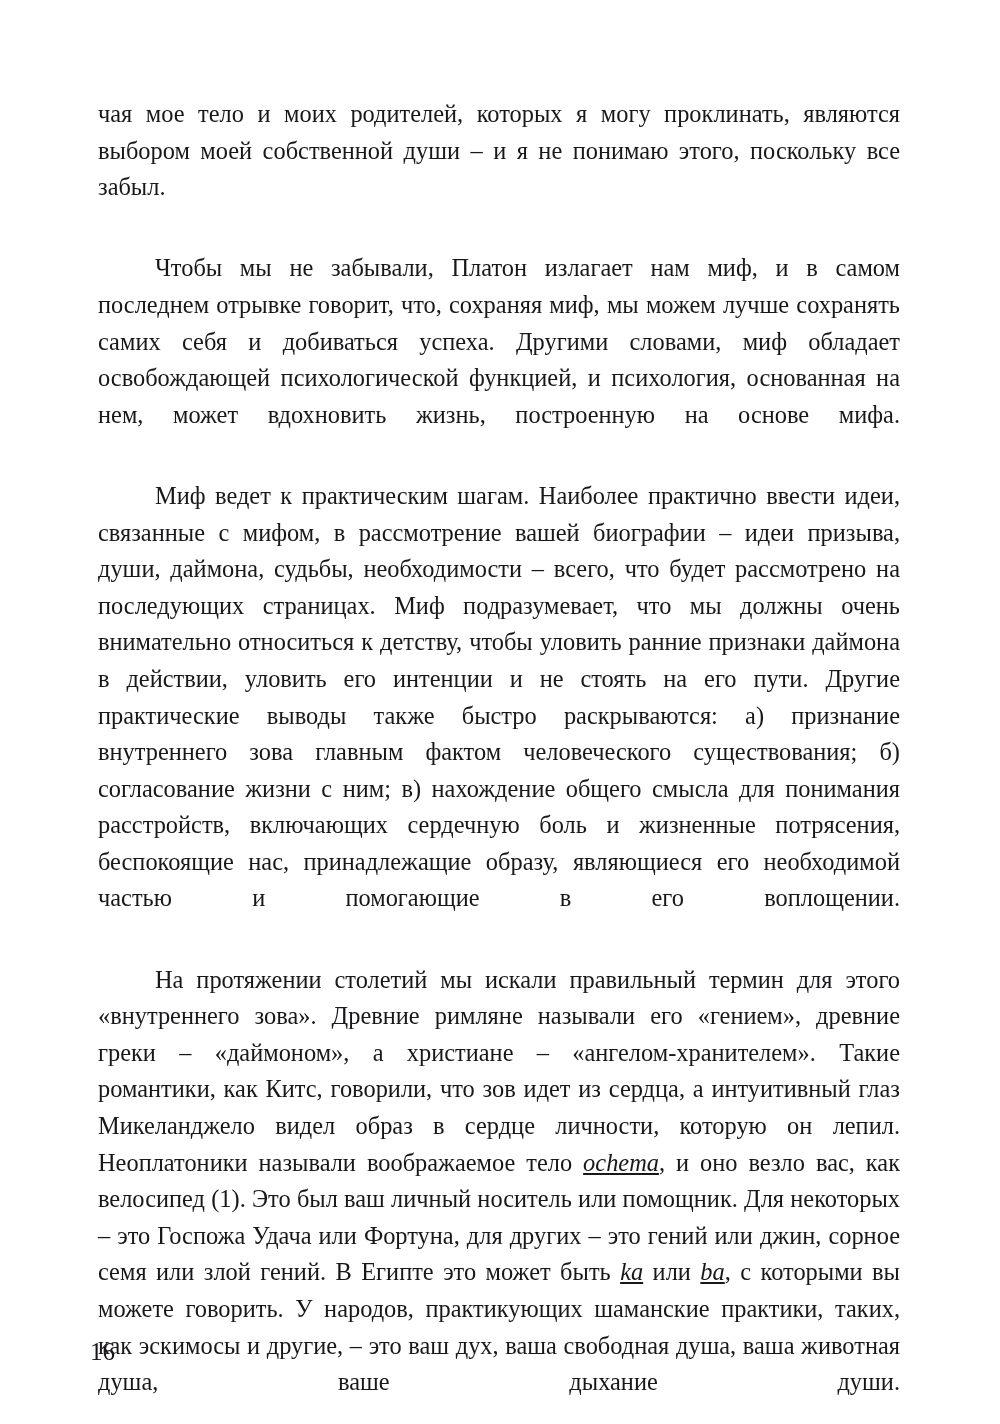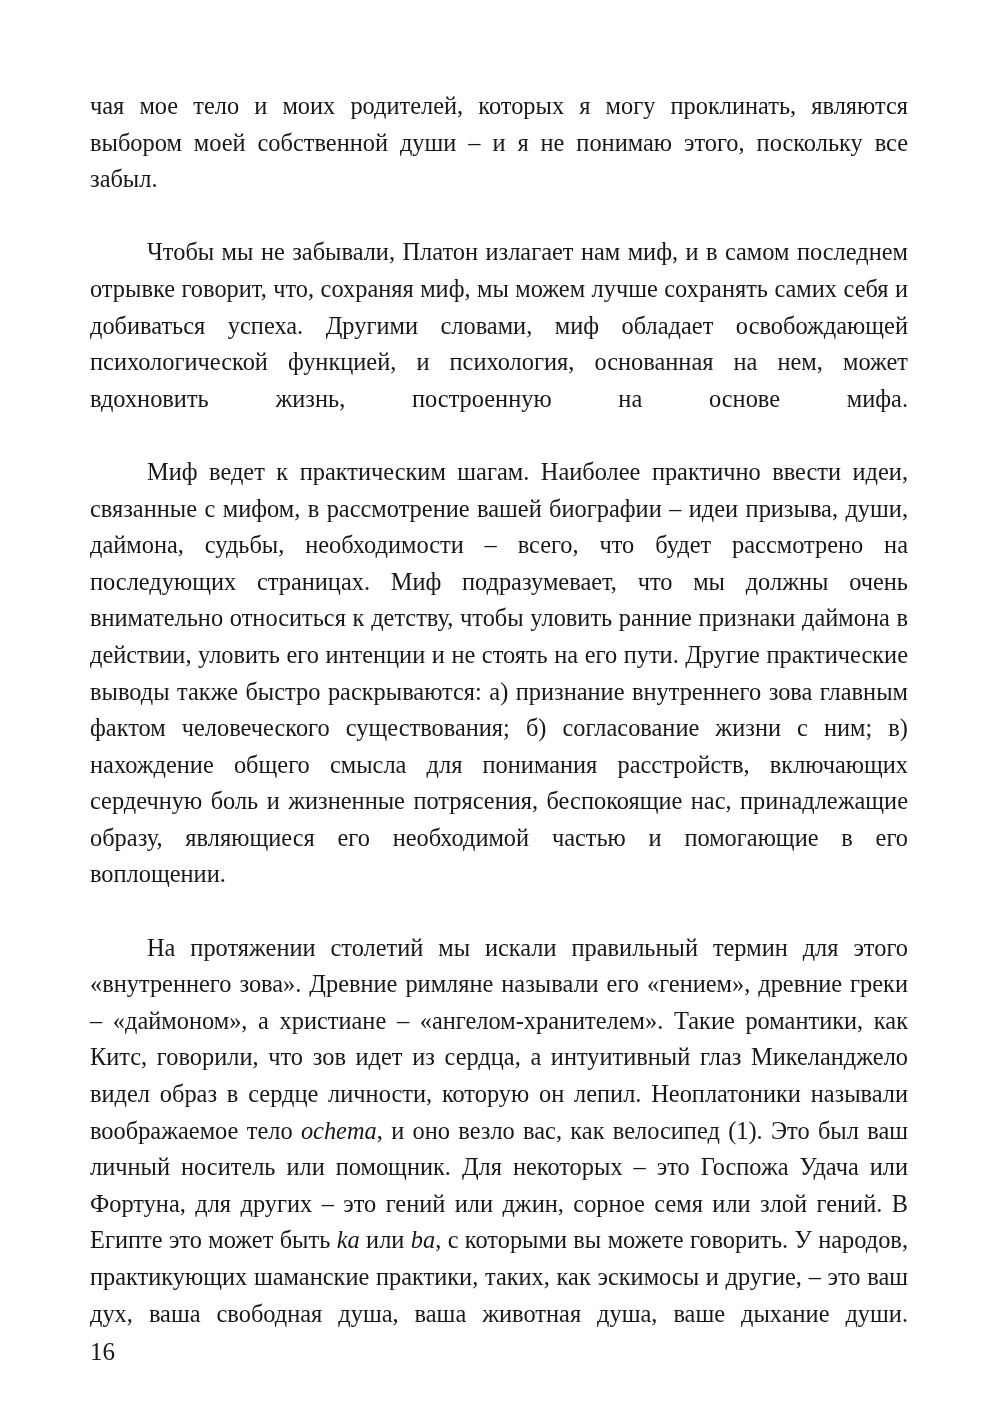--- a/index.html
+++ b/index.html
@@ -22,35 +22,36 @@
     width: 818px;
     font-family: "Liberation Serif", "DejaVu Serif", serif;
     font-size: 24.4px;
     line-height: 36.6px;
     color: #19171a;
     text-align: justify;
     text-justify: inter-word;
     -webkit-font-smoothing: antialiased;
   }
   .para {
-    margin: 0;
+    margin: 8px;
     text-indent: 0;
     text-align: justify;
   }
   .para.indent {
     text-indent: 57px;
   }
   
   .para::after {
     content: "";
     display: inline-block;
     width: 100%;
   }
   em, .ital {
     font-style: italic;
+    text-decoration: underline;
   }
   .folio {
     position: absolute;
     left: 90px;
     top: 1337px;
     font-family: "Liberation Serif", "DejaVu Serif", serif;
     font-size: 25px;
     line-height: 30px;
     color: #19171a;
   }

